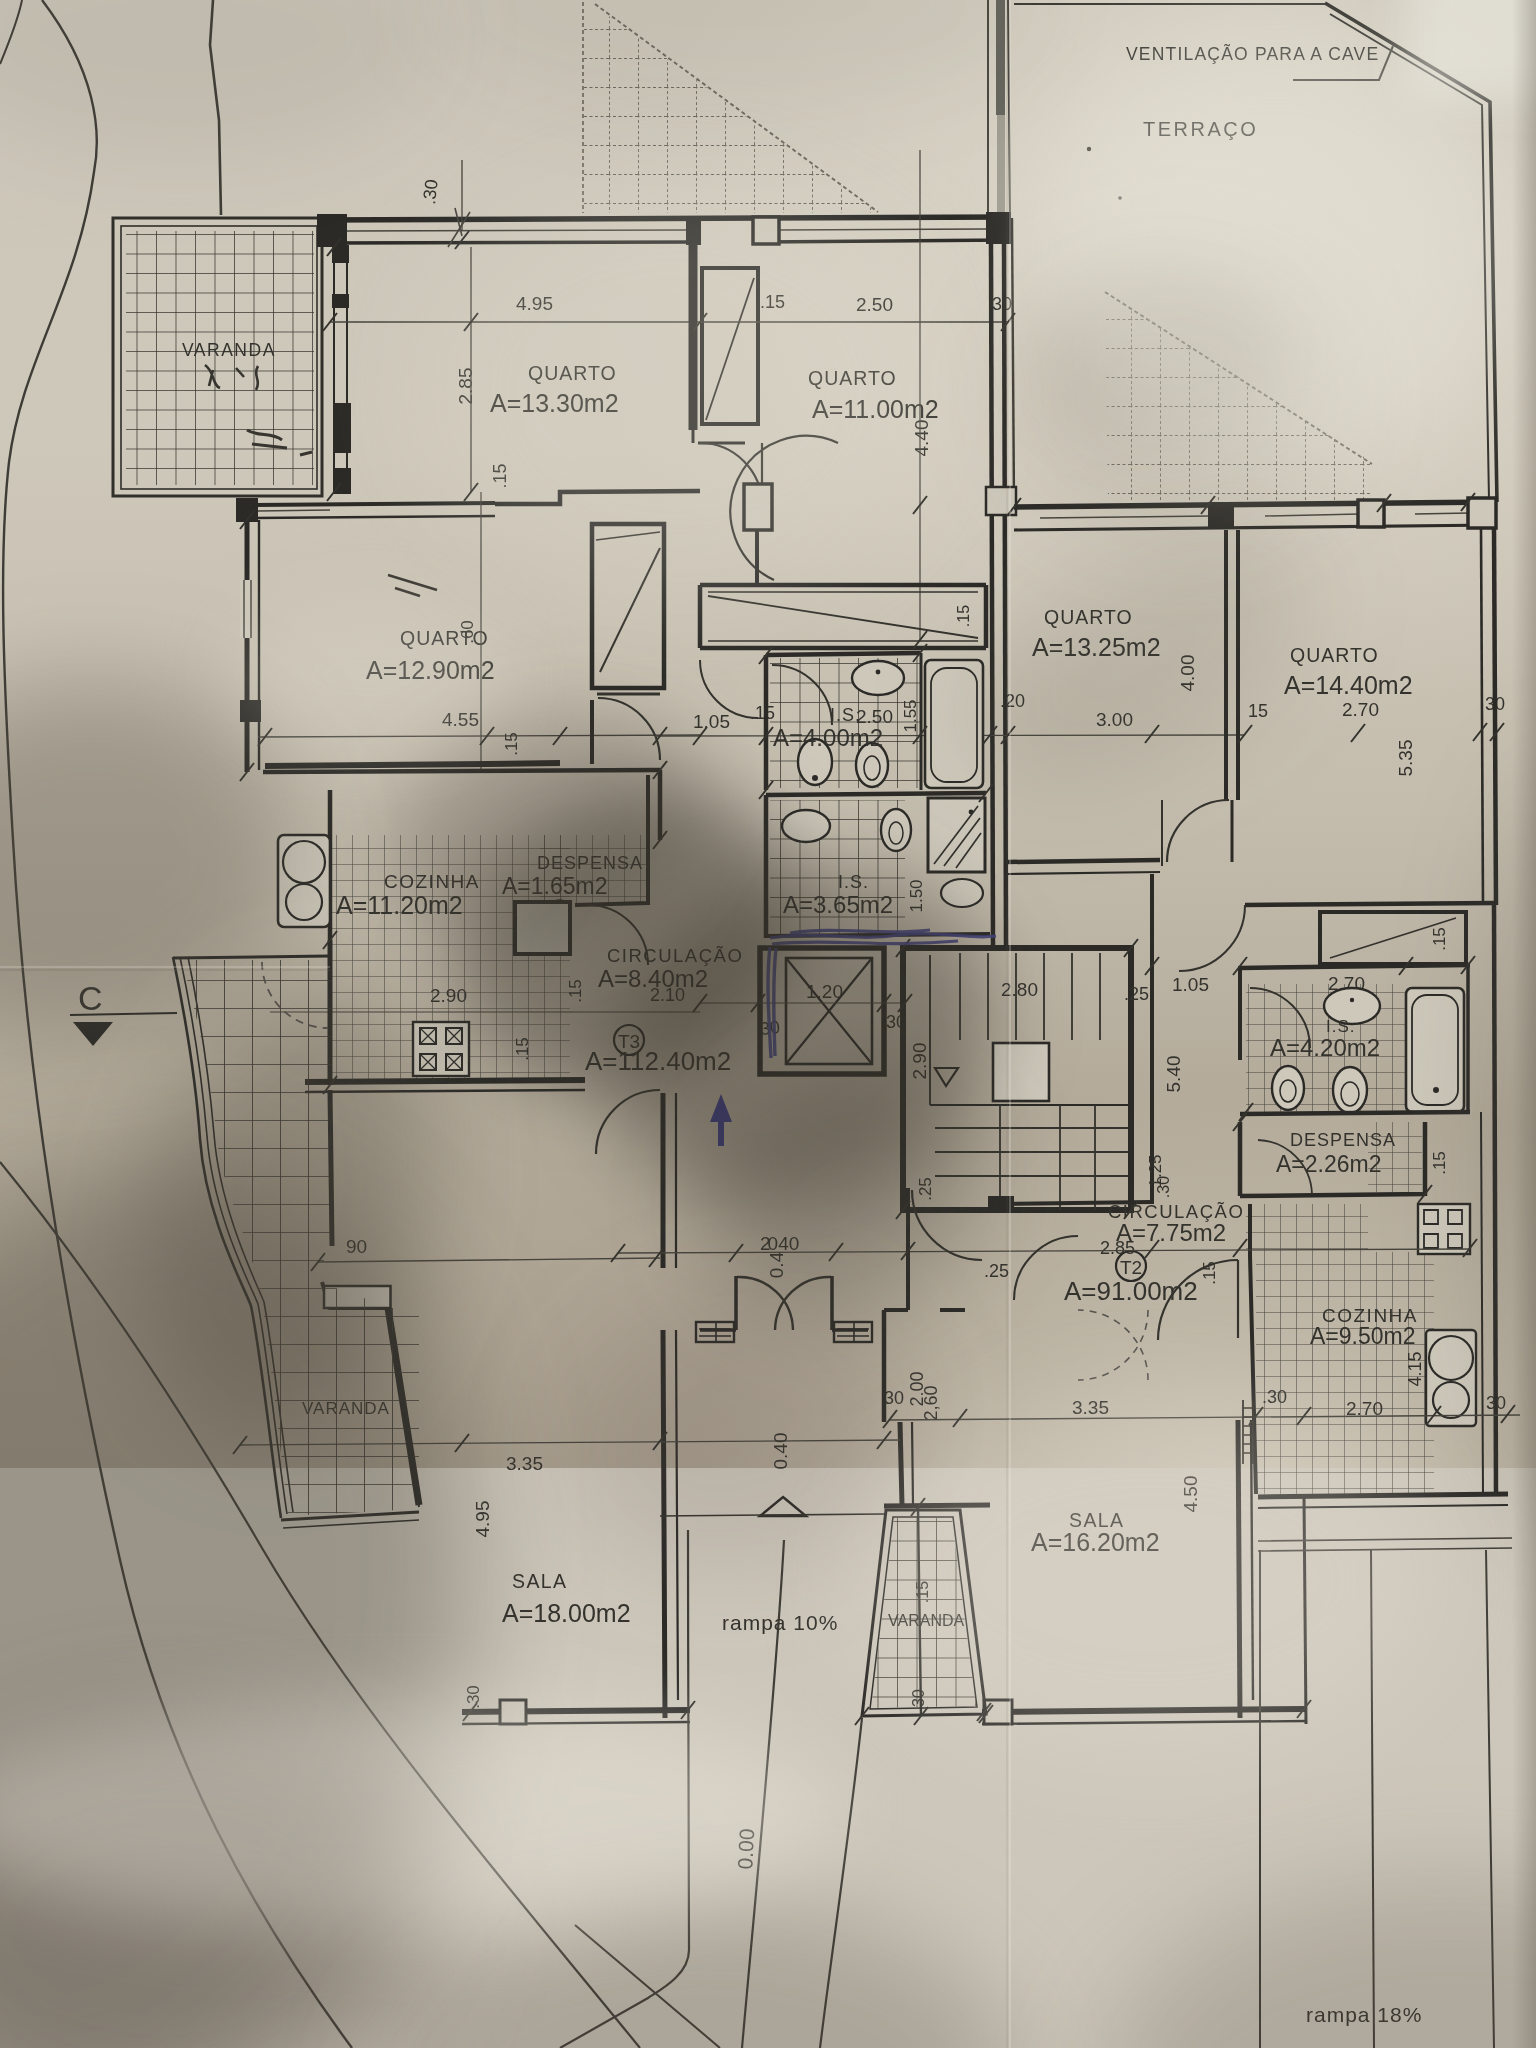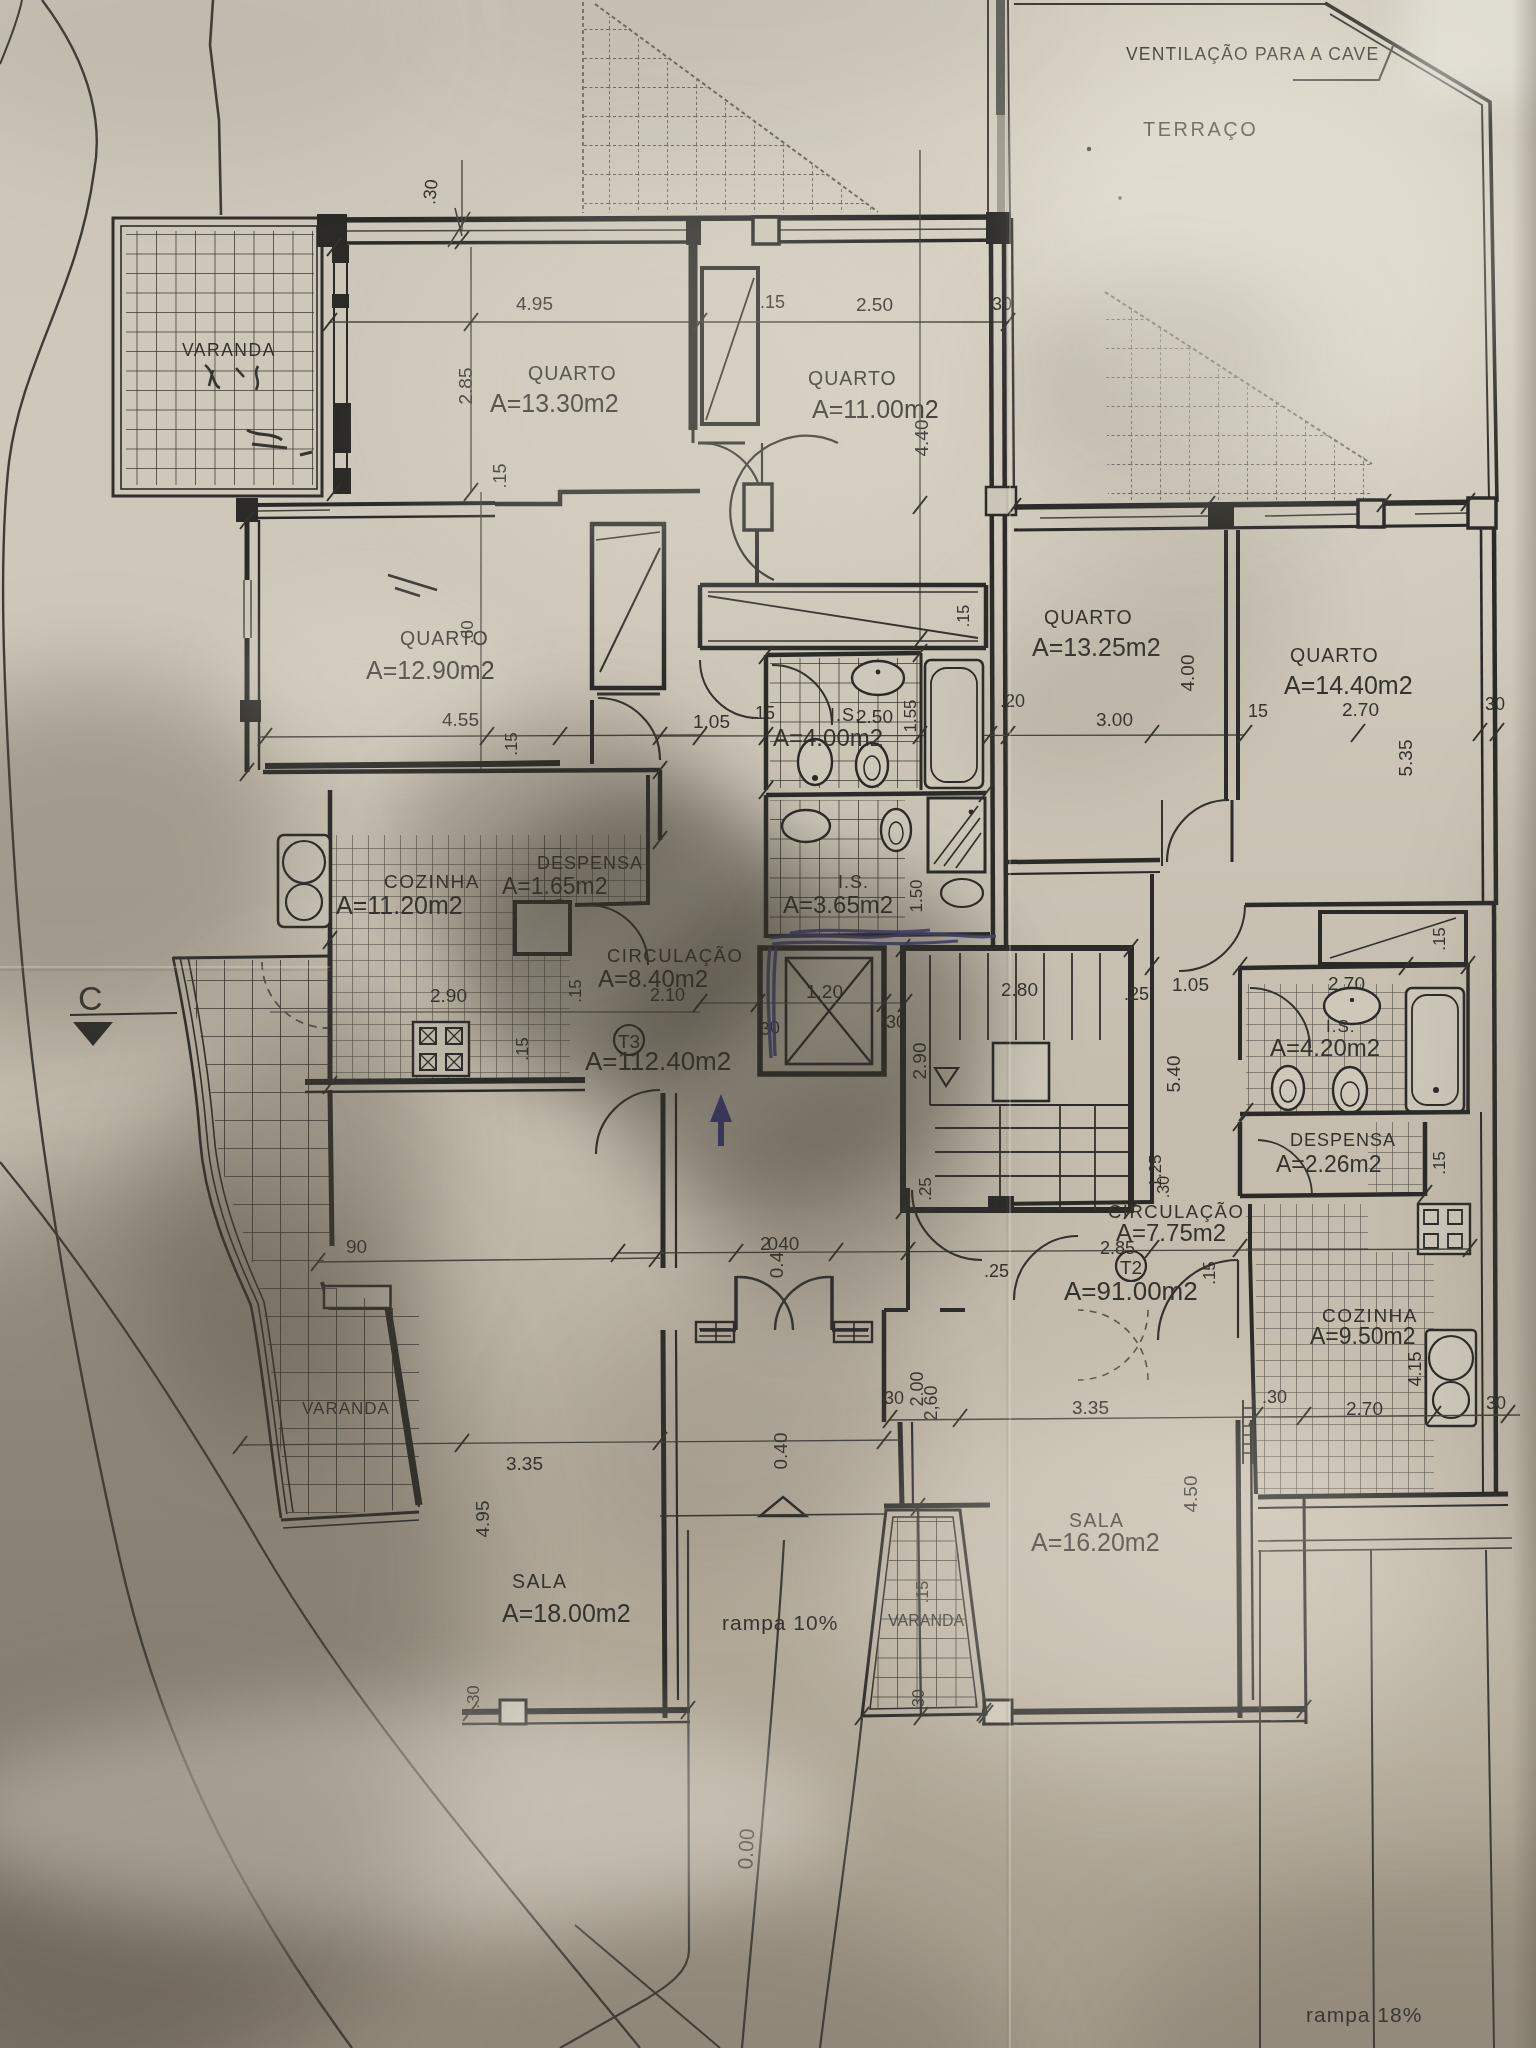--- a/index.html
+++ b/index.html
@@ -1,18 +1,18 @@
 <!DOCTYPE html>
 <html><head>
 <meta charset="utf-8">
 <style>
   html,body{margin:0;padding:0;}
   body{width:1536px;height:2048px;overflow:hidden;background:#cdc7bb;
        font-family:"Liberation Sans", sans-serif;}
-  #page{position:relative;width:1536px;height:2048px;background:
+  #page{position:relative;width:1536px;height:1468px;background:
     radial-gradient(900px 700px at 1200px 250px, #dcd7c9 0%, rgba(220,215,201,0) 70%),
     radial-gradient(800px 600px at 1250px 1500px, #ccc5b5 0%, rgba(204,197,181,0) 70%),
     linear-gradient(180deg,#ccc7ba 0%, #cec8ba 30%, #c4bdae 55%, #b3aa9a 75%, #a89e8e 100%);}
   .sh{position:absolute;pointer-events:none;}
   svg{position:absolute;left:0;top:0;}
   text{font-family:"Liberation Sans", sans-serif;fill:#33322d;}
   .dk{position:absolute;pointer-events:none;border-radius:50%;}
   .lt{position:absolute;pointer-events:none;border-radius:50%;}
 </style>
 </head>

